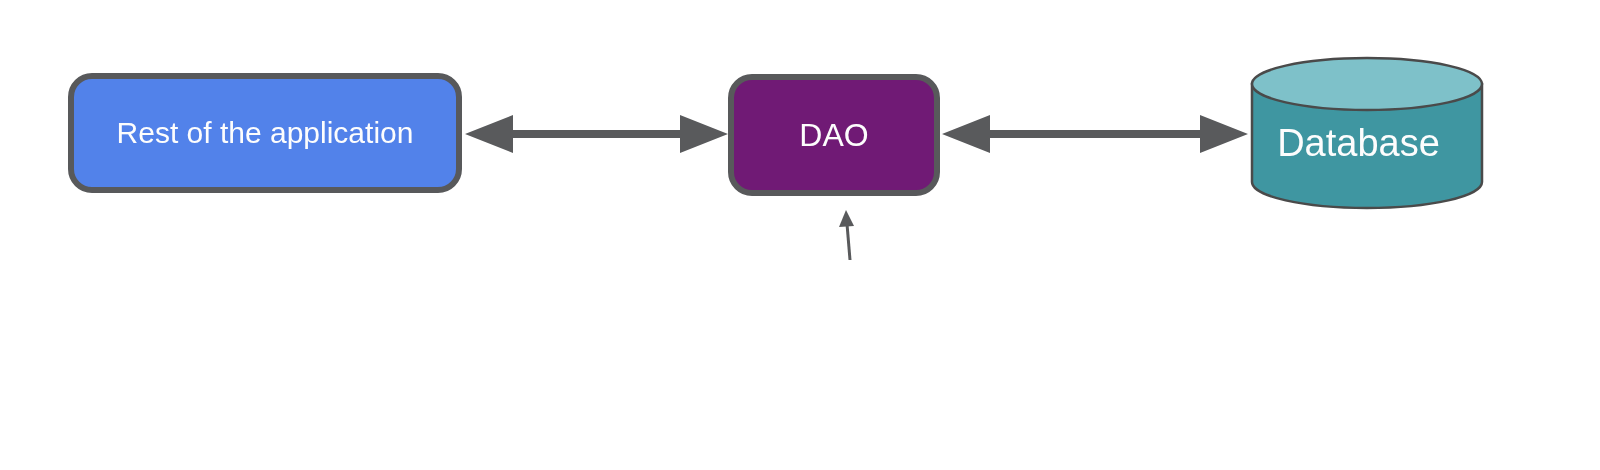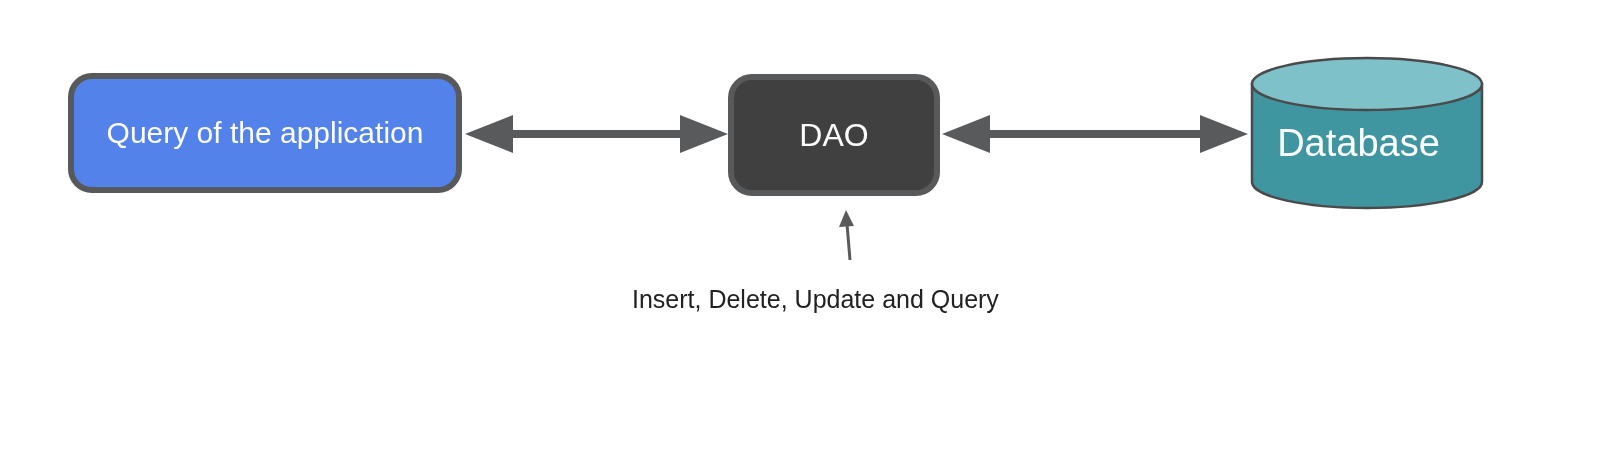--- a/index.html
+++ b/index.html
@@ -58,43 +58,42 @@
     color: #212121;
     white-space: nowrap;
   }
 </style>
 </head>
 <body>
 
 <div class="canvas">
 
   <div class="node node-app" style="background-color: rgb(82, 130, 234);">
-    <span class="node-label">Query of the application</span>
+    <span class="node-label">Rest of the application</span>
   </div>
 
   <svg class="arrow-svg arrow-h1" width="263" height="44" viewBox="0 0 263 44">
     <polygon points="0,22 48,3 48,18 215,18 215,3 263,22 215,41 215,26 48,26 48,41" fill="#595a5c"></polygon>
   </svg>
 
-  <div class="node node-dao" style="background-color: #404040;">
+  <div class="node node-dao" style="background-color: #701a75;">
     <span class="node-label">DAO</span>
   </div>
 
   <svg class="arrow-svg arrow-h2" width="306" height="44" viewBox="0 0 306 44">
     <polygon points="0,22 48,3 48,18 258,18 258,3 306,22 258,41 258,26 48,26 48,41" fill="#595a5c"></polygon>
   </svg>
 
   <svg class="cylinder-svg" width="238" height="156" viewBox="0 0 238 156">
     <path stroke="#4a4a4a" stroke-width="2.5" d="M 4,28 L 4,126 A 115,26 0 0 0 234,126 L 234,28 Z" fill="#3f96a1"></path>
     <ellipse stroke="#4a4a4a" stroke-width="2.5" cx="119" cy="28" rx="115" ry="26" fill="#7ec1c9"></ellipse>
   </svg>
   <div class="db-label">Database</div>
 
   <svg class="small-arrow-svg" width="28" height="54" viewBox="0 0 28 54">
     <line x1="16" y1="52" x2="13" y2="16" stroke="#595a5c" stroke-width="3"></line>
     <polygon points="12,2 5,19 20,18" fill="#595a5c"></polygon>
   </svg>
 
   <div class="annotation">
-    <div>Insert, Delete, Update and Query</div>
   </div>
 
 </div>
 
 </body></html>

